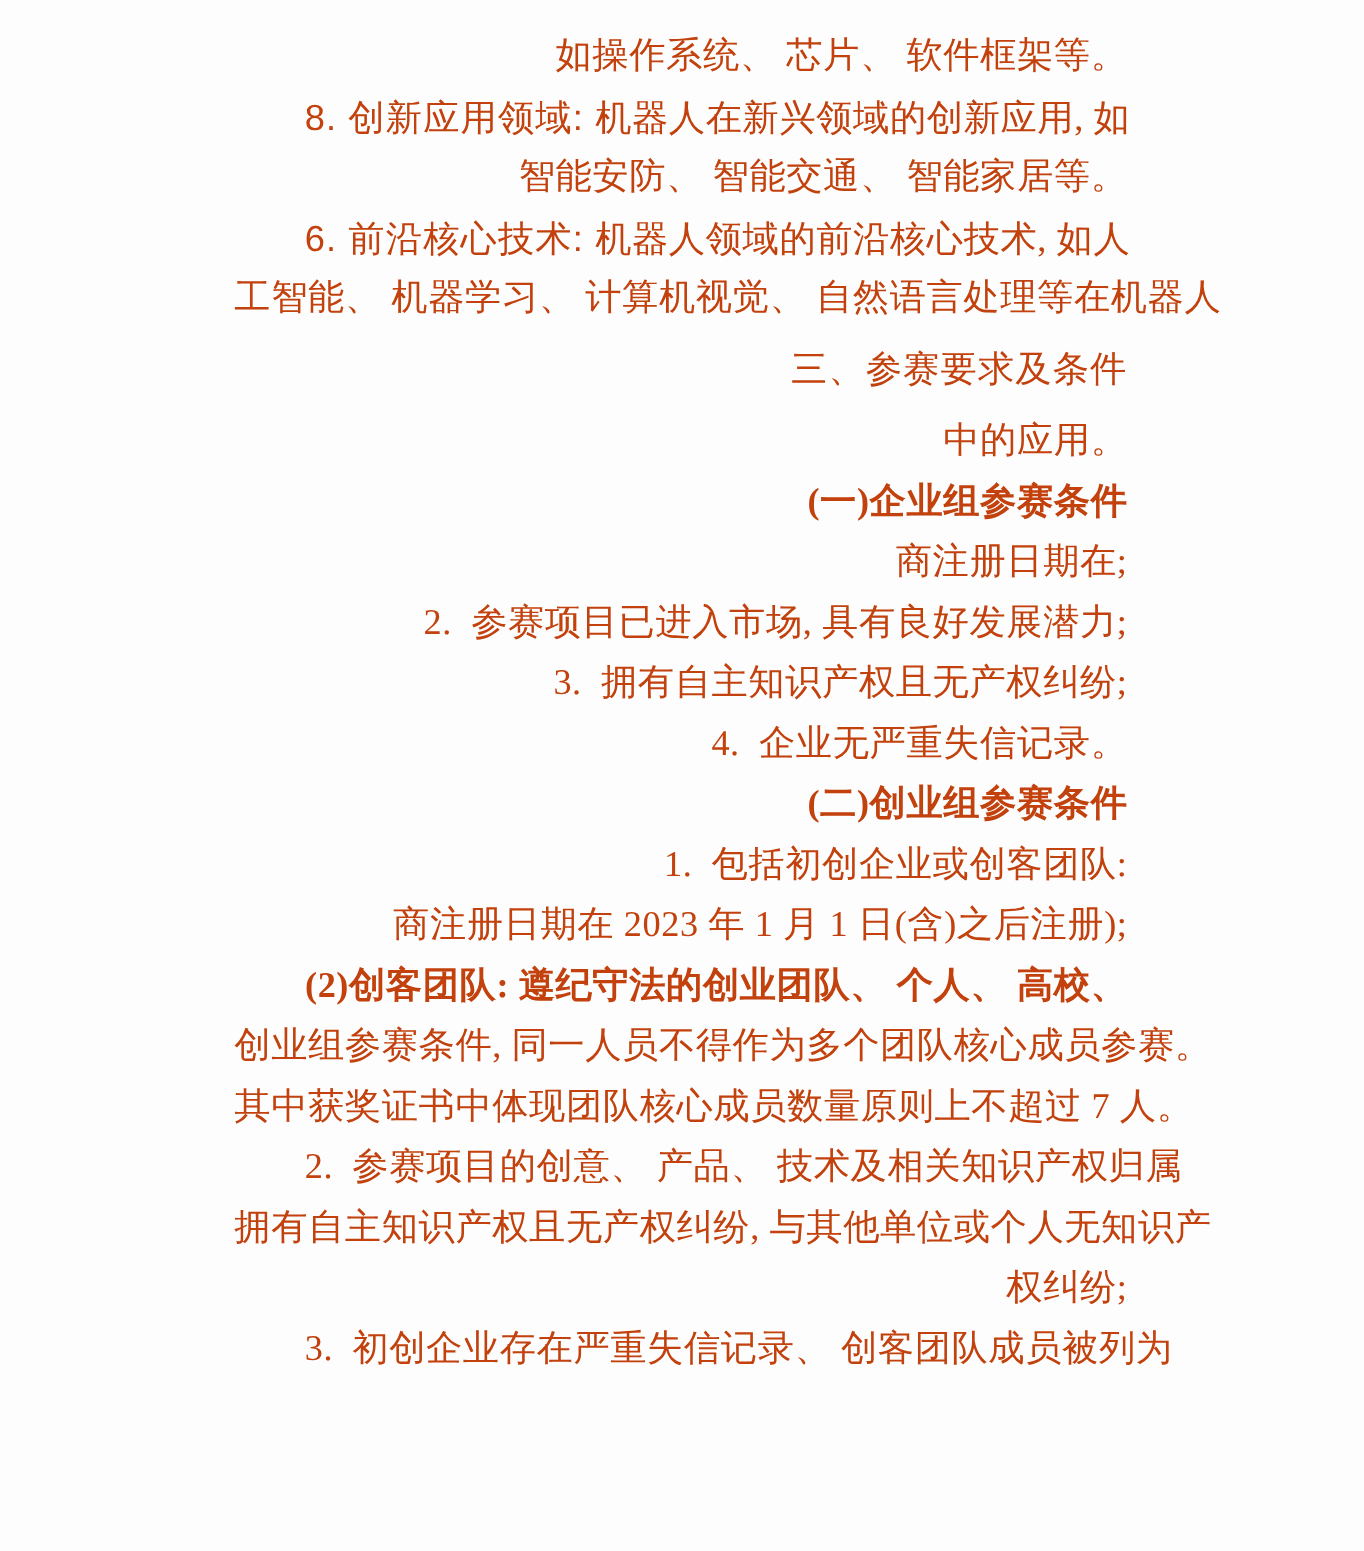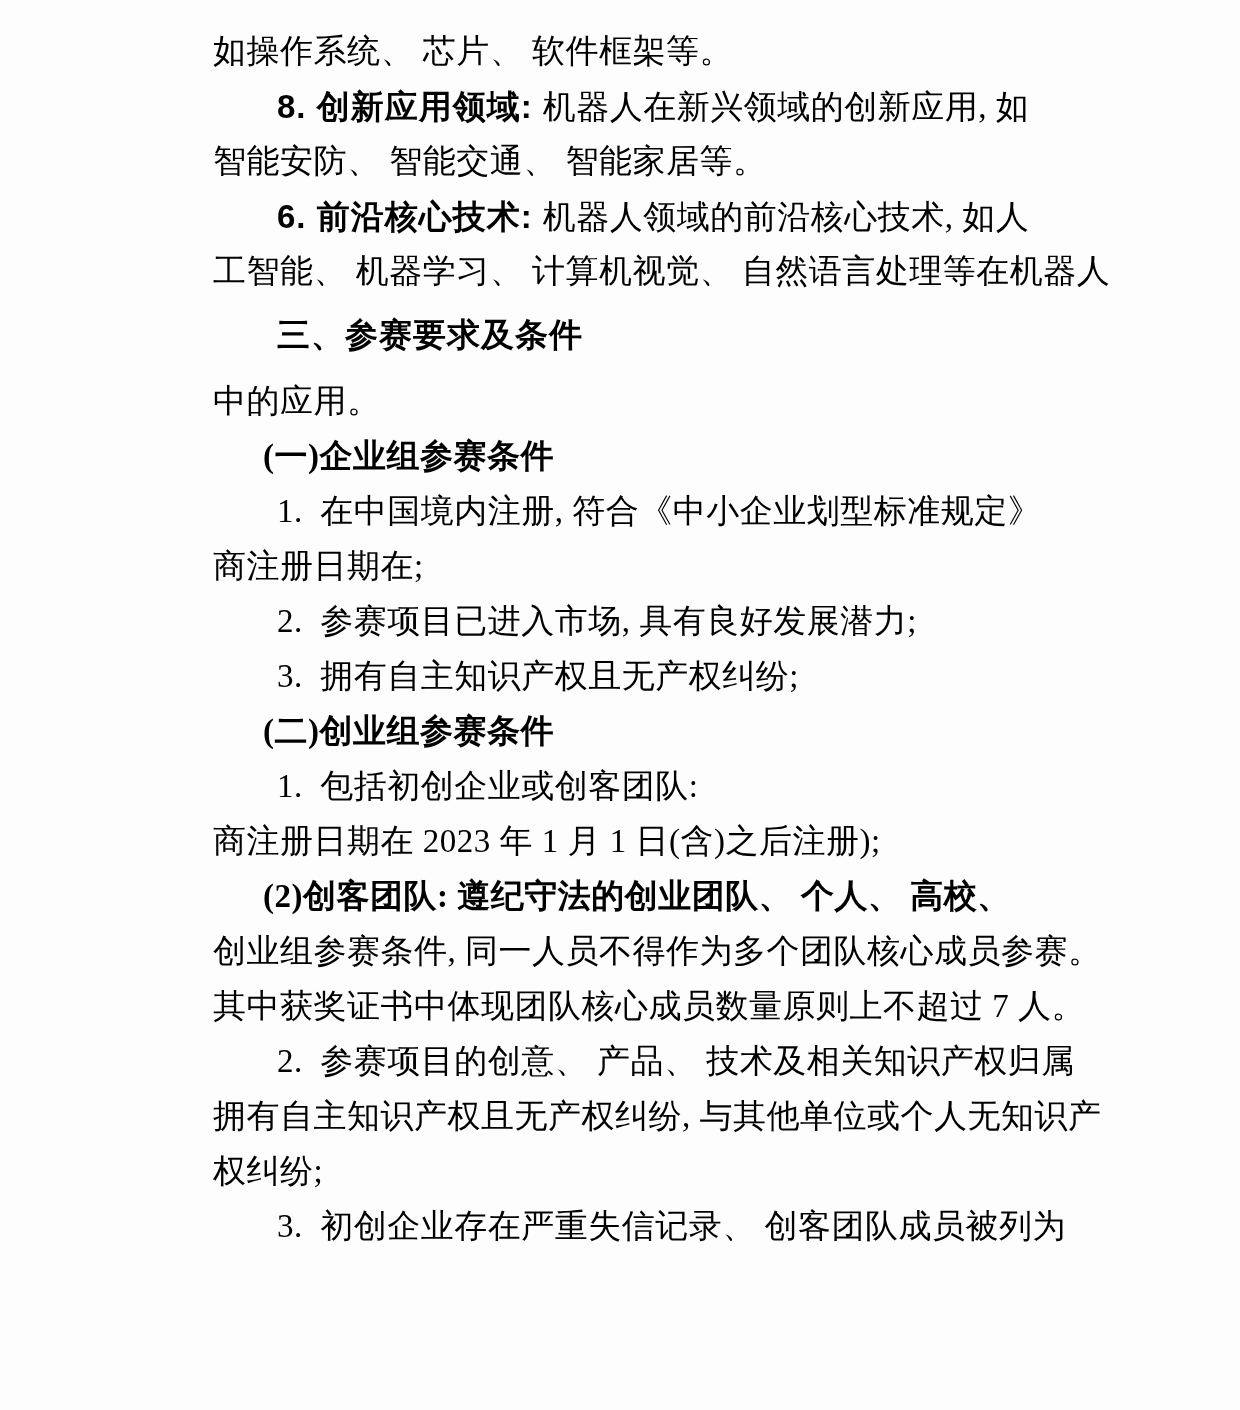--- a/index.html
+++ b/index.html
@@ -13,40 +13,41 @@
     height: 1410px;
     background: #fdfdfd;
     overflow: hidden;
     font-family: "Liberation Serif", "DejaVu Serif", serif;
   }
   .text-block {
     position: absolute;
     left: 213px;
     top: 24px;
     width: 812px;
-    color: #000000;
+    color: #c2410c;
     font-size: 33px;
+    text-align: right;
   }
   .line {
     height: 55px;
     line-height: 55px;
     white-space: pre;
     letter-spacing: 0.5px;
   }
   
   .ind {
     padding-left: 64px;
   }
   
   .ind-paren {
     padding-left: 50px;
     font-weight: bold;
   }
   .hei {
-    font-weight: 700;
+    font-weight: 400;
     font-family: "Liberation Sans", "DejaVu Sans", sans-serif;
     letter-spacing: 1px;
   }
   .heading-line {
     margin-top: 8px;
     margin-bottom: 12px;
   }
 </style>
 </head>
 <body>
@@ -63,28 +64,28 @@
     <div class="line ind"><span class="hei">6. 前沿核心技术: </span><span>机器人领域的前沿核心技术, 如人</span></div>
 
     <div class="line">工智能、 机器学习、 计算机视觉、 自然语言处理等在机器人</div>
 
     <div class="line ind hei heading-line">三、参赛要求及条件</div>
 
     <div class="line">中的应用。</div>
 
     <div class="line ind-paren">(一)企业组参赛条件</div>
 
-    <div class="line ind">1.  在中国境内注册, 符合《中小企业划型标准规定》</div>
 
     <div class="line">商注册日期在;</div>
 
     <div class="line ind">2.  参赛项目已进入市场, 具有良好发展潜力;</div>
 
     <div class="line ind">3.  拥有自主知识产权且无产权纠纷;</div>
 
+    <div class="line ind">4.  企业无严重失信记录。</div>
 
     <div class="line ind-paren">(二)创业组参赛条件</div>
 
     <div class="line ind">1.  包括初创企业或创客团队:</div>
 
 
     <div class="line">商注册日期在 2023 年 1 月 1 日(含)之后注册);</div>
 
     <div class="line ind-paren">(2)创客团队: 遵纪守法的创业团队、 个人、 高校、</div>
 

